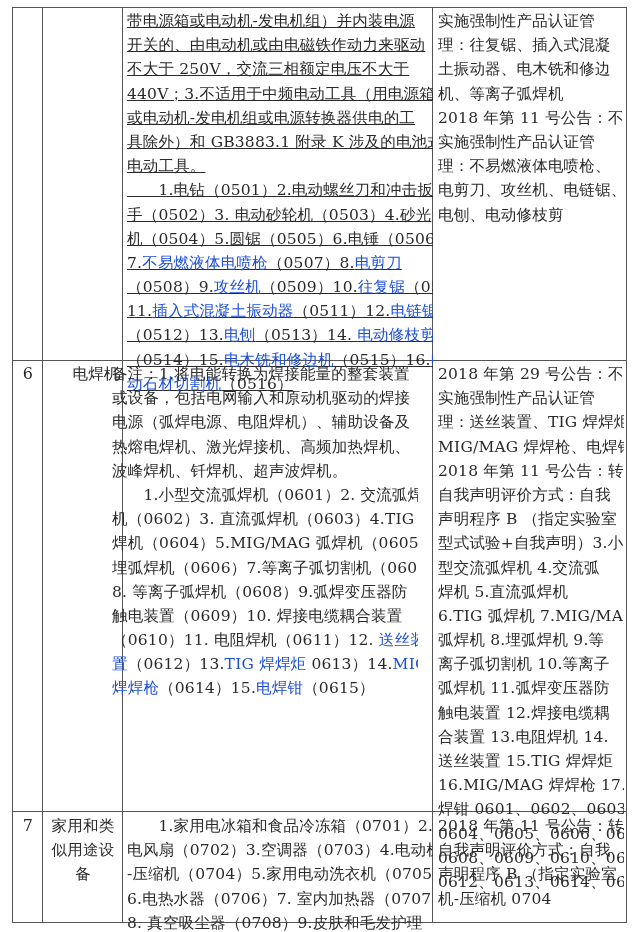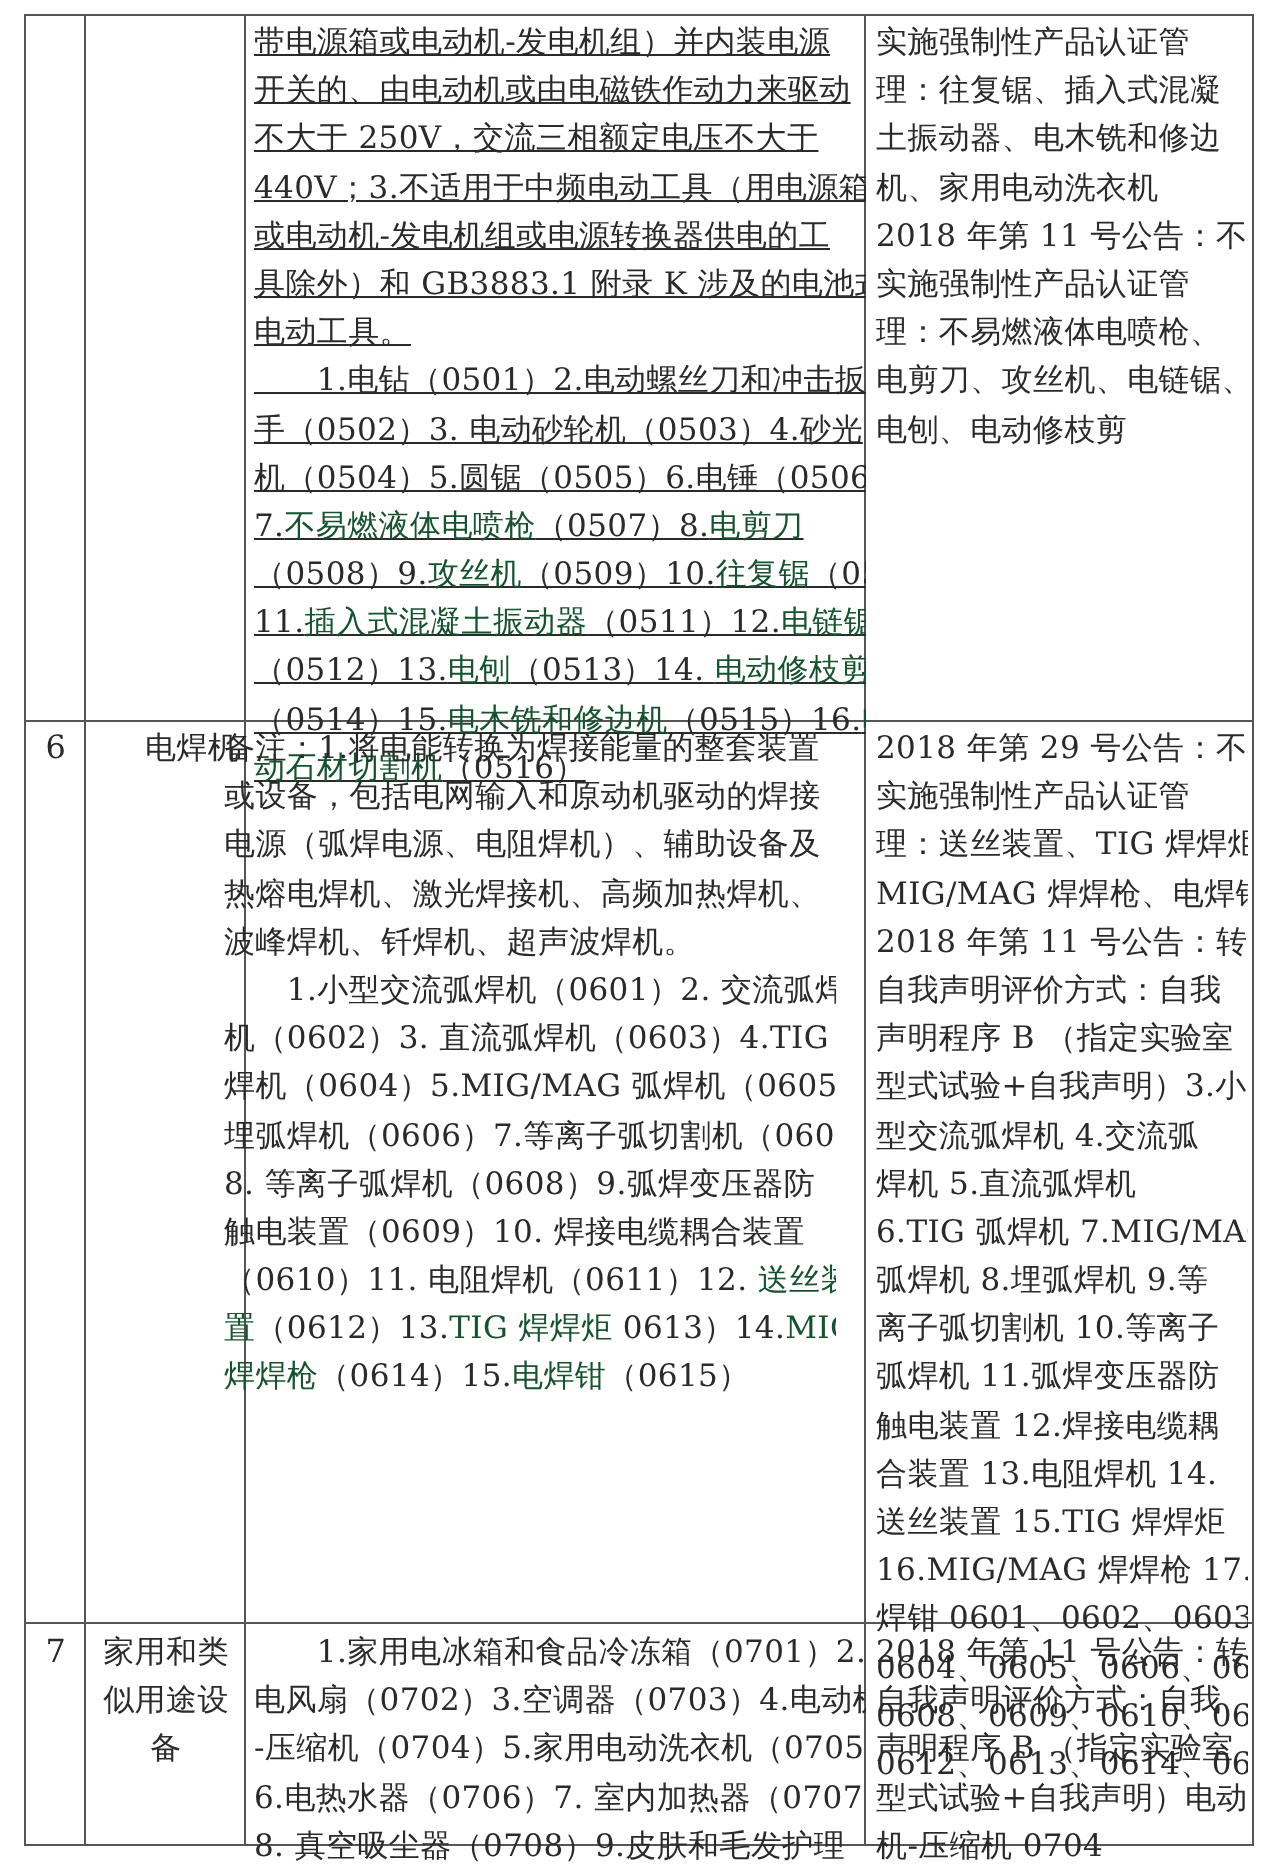--- a/index.html
+++ b/index.html
@@ -3,21 +3,21 @@
 <meta charset="utf-8">
 <style>
   html, body { margin: 0; padding: 0; background: #ffffff; }
   body { width: 640px; height: 932px; position: relative; overflow: hidden;
          font-family: "DejaVu Serif", "Liberation Serif", serif; color: #2a2a2a; }
   .table { position: absolute; left: 12px; top: 7px; width: 614px; }
   .vline { position: absolute; width: 1px; background: #555; }
   .hline { position: absolute; height: 1px; background: #555; }
   .cell { position: absolute; overflow: hidden; }
   .line { height: 24.2px; line-height: 24.2px; font-size: 15.5px; white-space: nowrap; letter-spacing: 0.2px; }
-  .red { color: #14532d; }
+  .red { color: #1d4ed8; }
   .center { text-align: center; }
   .num { font-size: 16px; }
 </style>
 </head>
 <body>
 
 <div class="table">
 
   <div class="vline" style="left:0;top:0;height:915px;"></div>
   <div class="vline" style="left:30px;top:0;height:915px;"></div>
@@ -46,21 +46,21 @@
     <div class="line"><span>（0508）9.</span><span class="red">攻丝机</span><span>（0509）10.</span><span class="red">往复锯</span><span>（0510）</span></div>
     <div class="line"><span>11.</span><span class="red">插入式混凝土振动器</span><span>（0511）12.</span><span class="red">电链锯</span></div>
     <div class="line"><span>（0512）13.</span><span class="red">电刨</span><span>（0513）14. </span><span class="red">电动修枝剪</span></div>
     <div class="line"><span>（0514）15.</span><span class="red">电木铣和修边机</span><span>（0515）16.</span><span class="red">电</span></div>
     <div class="line"><span class="red">动石材切割机</span><span>（0516）</span></div>
   </div>
 <div class="cell" style="left:438px;top:9px;width:186px;" id="r0-notice">
     <div class="line">实施强制性产品认证管</div>
     <div class="line">理：往复锯、插入式混凝</div>
     <div class="line">土振动器、电木铣和修边</div>
-    <div class="line">机、家用电动洗衣机</div>
+    <div class="line">机、等离子弧焊机</div>
     <div class="line">2018 年第 11 号公告：不再</div>
     <div class="line">实施强制性产品认证管</div>
     <div class="line">理：不易燃液体电喷枪、</div>
     <div class="line">电剪刀、攻丝机、电链锯、</div>
     <div class="line">电刨、电动修枝剪</div>
   </div>
 
 <div class="cell center line num" style="left:13px;top:362px;width:30px;">6</div>
 <div class="cell center line" style="left:56px;top:362px;width:80px;">电焊机</div>
 <div class="cell" style="left:112px;top:362px;width:306px;" id="r1-scope">
@@ -114,15 +114,14 @@
     <div class="line"><span>　　1.家用电冰箱和食品冷冻箱（0701）2.</span></div>
     <div class="line"><span>电风扇（0702）3.空调器（0703）4.电动机</span></div>
     <div class="line"><span>-压缩机（0704）5.家用电动洗衣机（0705）</span></div>
     <div class="line"><span>6.电热水器（0706）7. 室内加热器（0707）</span></div>
     <div class="line"><span>8. 真空吸尘器（0708）9.皮肤和毛发护理</span></div>
   </div>
 <div class="cell" style="left:438px;top:814px;width:186px;" id="r2-notice">
     <div class="line">2018 年第 11 号公告：转为</div>
     <div class="line">自我声明评价方式：自我</div>
     <div class="line">声明程序 B （指定实验室</div>
-    <div class="line">型式试验+自我声明）电动</div>
     <div class="line">机-压缩机 0704</div>
   </div>
 
 </body></html>

